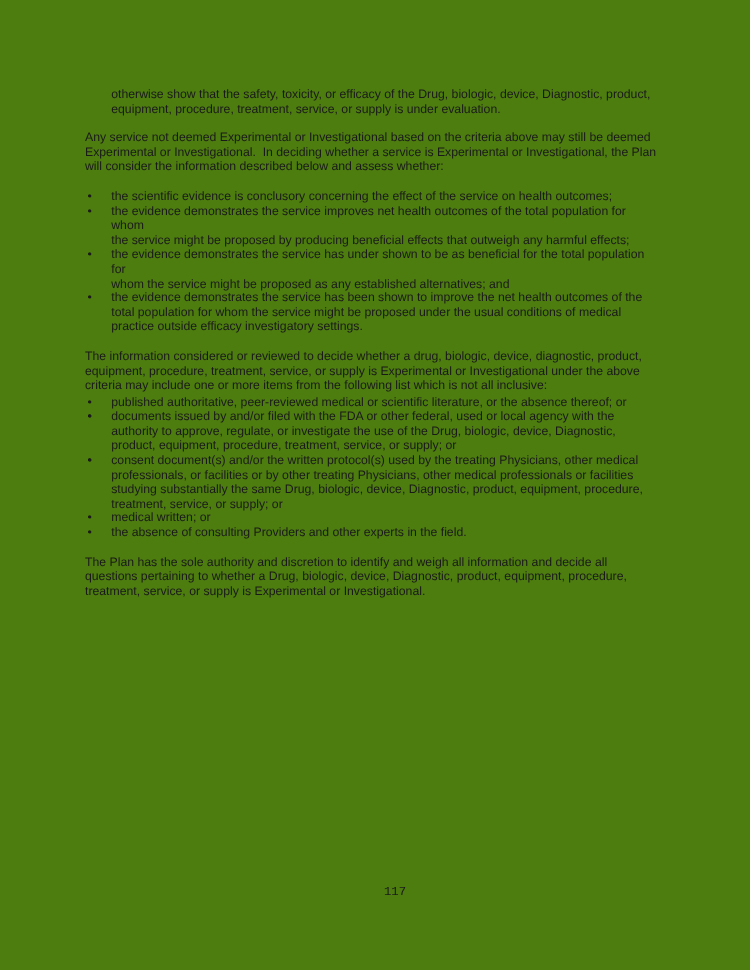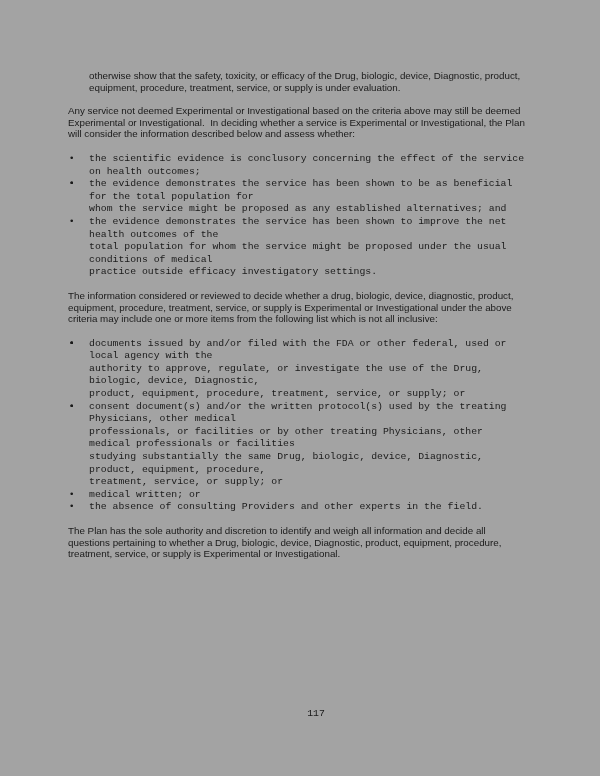--- a/index.html
+++ b/index.html
@@ -11,57 +11,56 @@
     width: 600px;
     height: 776px;
     position: relative;
     font-family: "Liberation Sans", sans-serif;
     color: #1a1a1a;
     overflow: hidden;
   }
   .page {
     position: absolute;
     inset: 0;
-    background: #a3a3a3;
+    background: #4d7c0f;
   }
   .content {
     position: absolute;
     top: 70px;
     left: 68px;
     width: 459px;
     font-size: 9.8px;
     line-height: 11.6px;
   }
   .para {
     margin: 0 0 12px 0;
     white-space: pre-wrap;
   }
   .para.indent {
     padding-left: 21px;
   }
   .para.tight {
-    margin-bottom: 12px;
+    margin-bottom: 2px;
   }
   ul.bullets {
     list-style: none;
     margin: 0 0 12px 0;
     padding: 0;
   }
   ul.bullets li {
     position: relative;
     padding-left: 21px;
   }
   ul.bullets .bullet-marker {
     position: absolute;
     left: 2px;
     top: 0;
   }
   ul.bullets .li-text {
     white-space: pre-wrap;
-    font-family: Liberation Mono, monospace;
   }
   .page-number {
     position: absolute;
     top: 708px;
     left: 16px;
     width: 100%;
     text-align: center;
     font-size: 9.8px;
     line-height: 11.6px;
     font-family: Liberation Mono, monospace;
@@ -80,41 +79,44 @@
 Experimental or Investigational.  In deciding whether a service is Experimental or Investigational, the Plan
 will consider the information described below and assess whether:</p>
 
     <ul class="bullets">
       <li>
         <span class="bullet-marker">•</span>
         <span class="li-text">the scientific evidence is conclusory concerning the effect of the service on health outcomes;</span>
       </li>
       <li>
         <span class="bullet-marker">•</span>
+        <span class="li-text">the evidence demonstrates the service improves net health outcomes of the total population for whom
+the service might be proposed by producing beneficial effects that outweigh any harmful effects;</span>
       </li>
       <li>
         <span class="bullet-marker">•</span>
-        <span class="li-text">the evidence demonstrates the service has been shown to be as beneficial for the total population for
+        <span class="li-text">the evidence demonstrates the service has under shown to be as beneficial for the total population for
 whom the service might be proposed as any established alternatives; and</span>
       </li>
       <li>
         <span class="bullet-marker">•</span>
         <span class="li-text">the evidence demonstrates the service has been shown to improve the net health outcomes of the
 total population for whom the service might be proposed under the usual conditions of medical
 practice outside efficacy investigatory settings.</span>
       </li>
     </ul>
 
     <p class="para tight">The information considered or reviewed to decide whether a drug, biologic, device, diagnostic, product,
 equipment, procedure, treatment, service, or supply is Experimental or Investigational under the above
 criteria may include one or more items from the following list which is not all inclusive:</p>
 
     <ul class="bullets">
       <li>
         <span class="bullet-marker">•</span>
+        <span class="li-text">published authoritative, peer-reviewed medical or scientific literature, or the absence thereof; or</span>
       </li>
       <li>
         <span class="bullet-marker">•</span>
       </li>
       <li>
         <span class="bullet-marker">•</span>
         <span class="li-text">documents issued by and/or filed with the FDA or other federal, used or local agency with the
 authority to approve, regulate, or investigate the use of the Drug, biologic, device, Diagnostic,
 product, equipment, procedure, treatment, service, or supply; or</span>
       </li>

